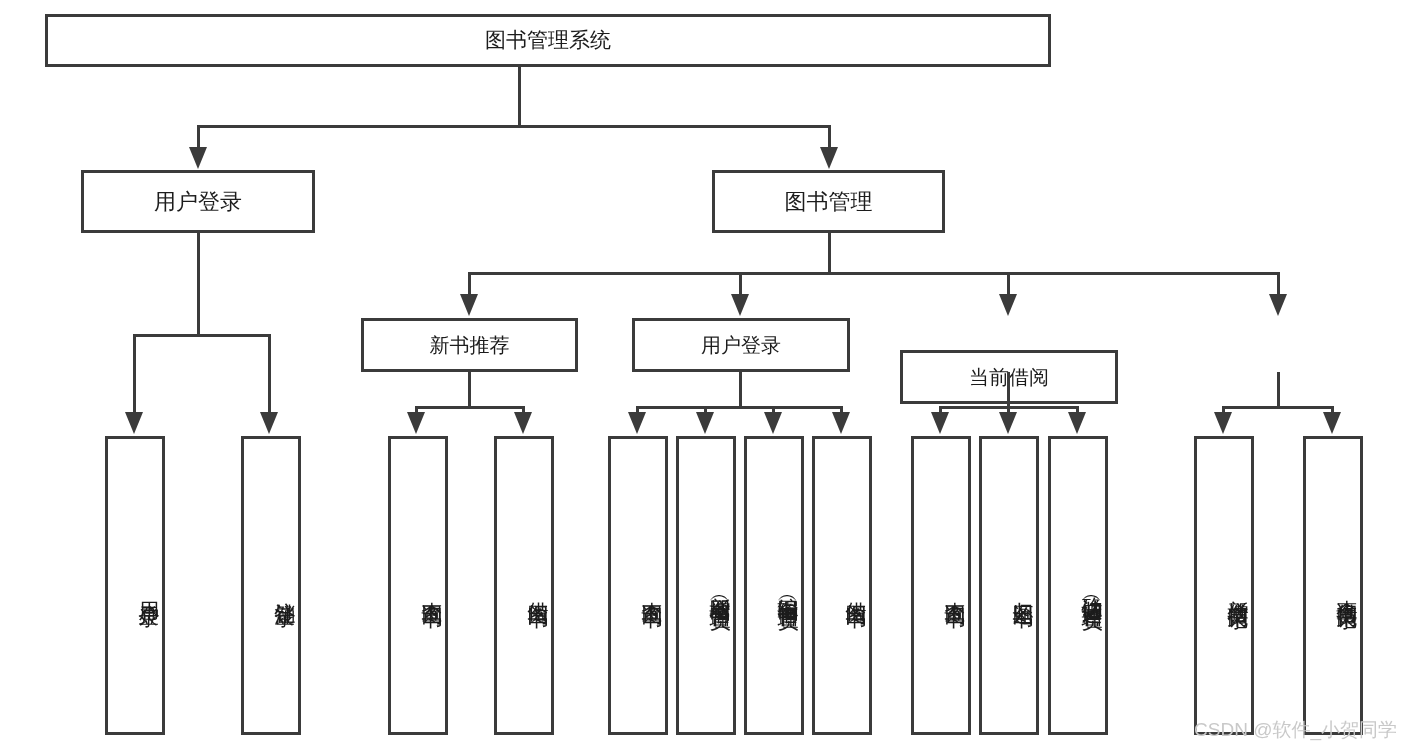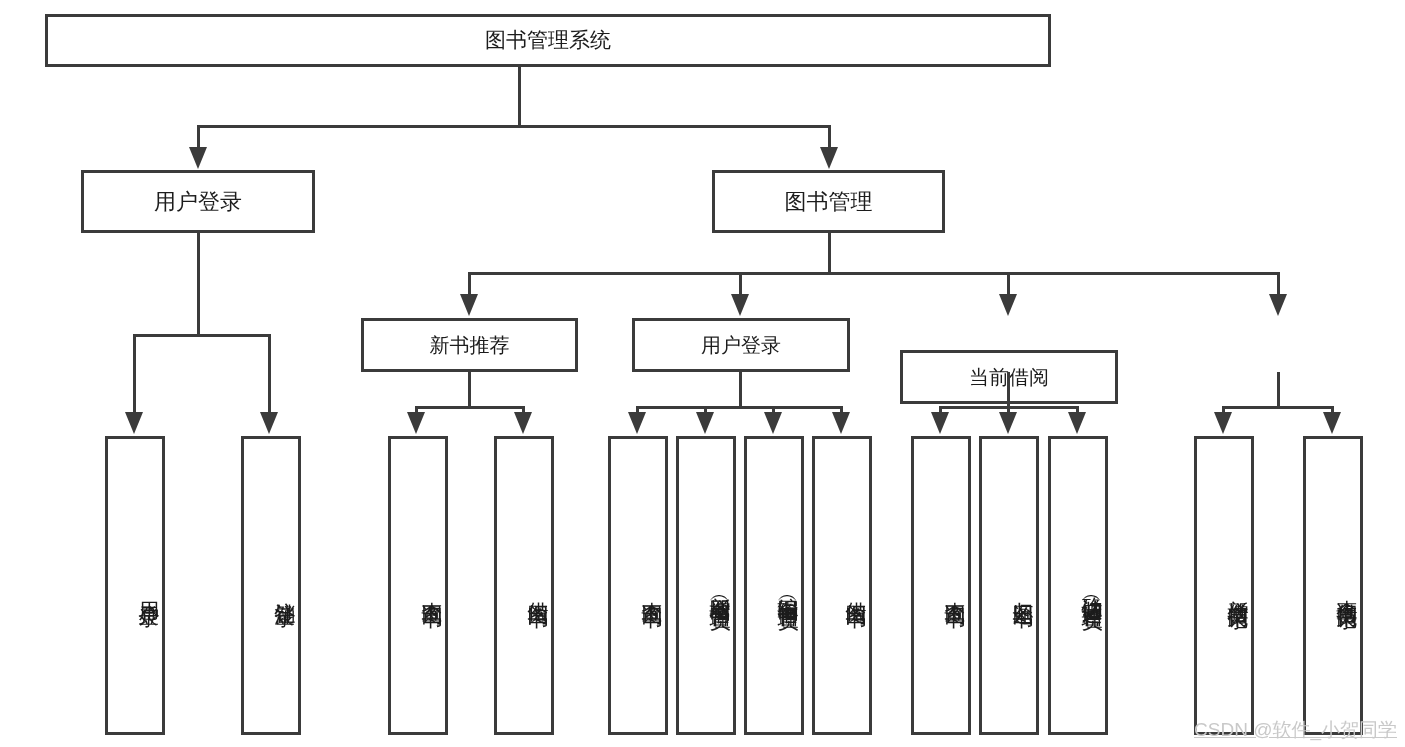--- a/index.html
+++ b/index.html
@@ -73,21 +73,20 @@
   }
   
   #watermark {
     position: absolute;
     right: 8px;
     bottom: 4px;
     font-size: 19px;
     color: #c9c9c9;
     white-space: nowrap;
     user-select: none;
-    text-decoration: underline;
   }
 </style>
 </head>
 <body>
 
 <div id="canvas">
 
   <div class="node root" style="left:16px; top:14px; width:1006px; height:53px;">图书管理系统</div>
 
   <div class="vline" style="left:518px; top:67px; width:3px; height:59px;"></div>

